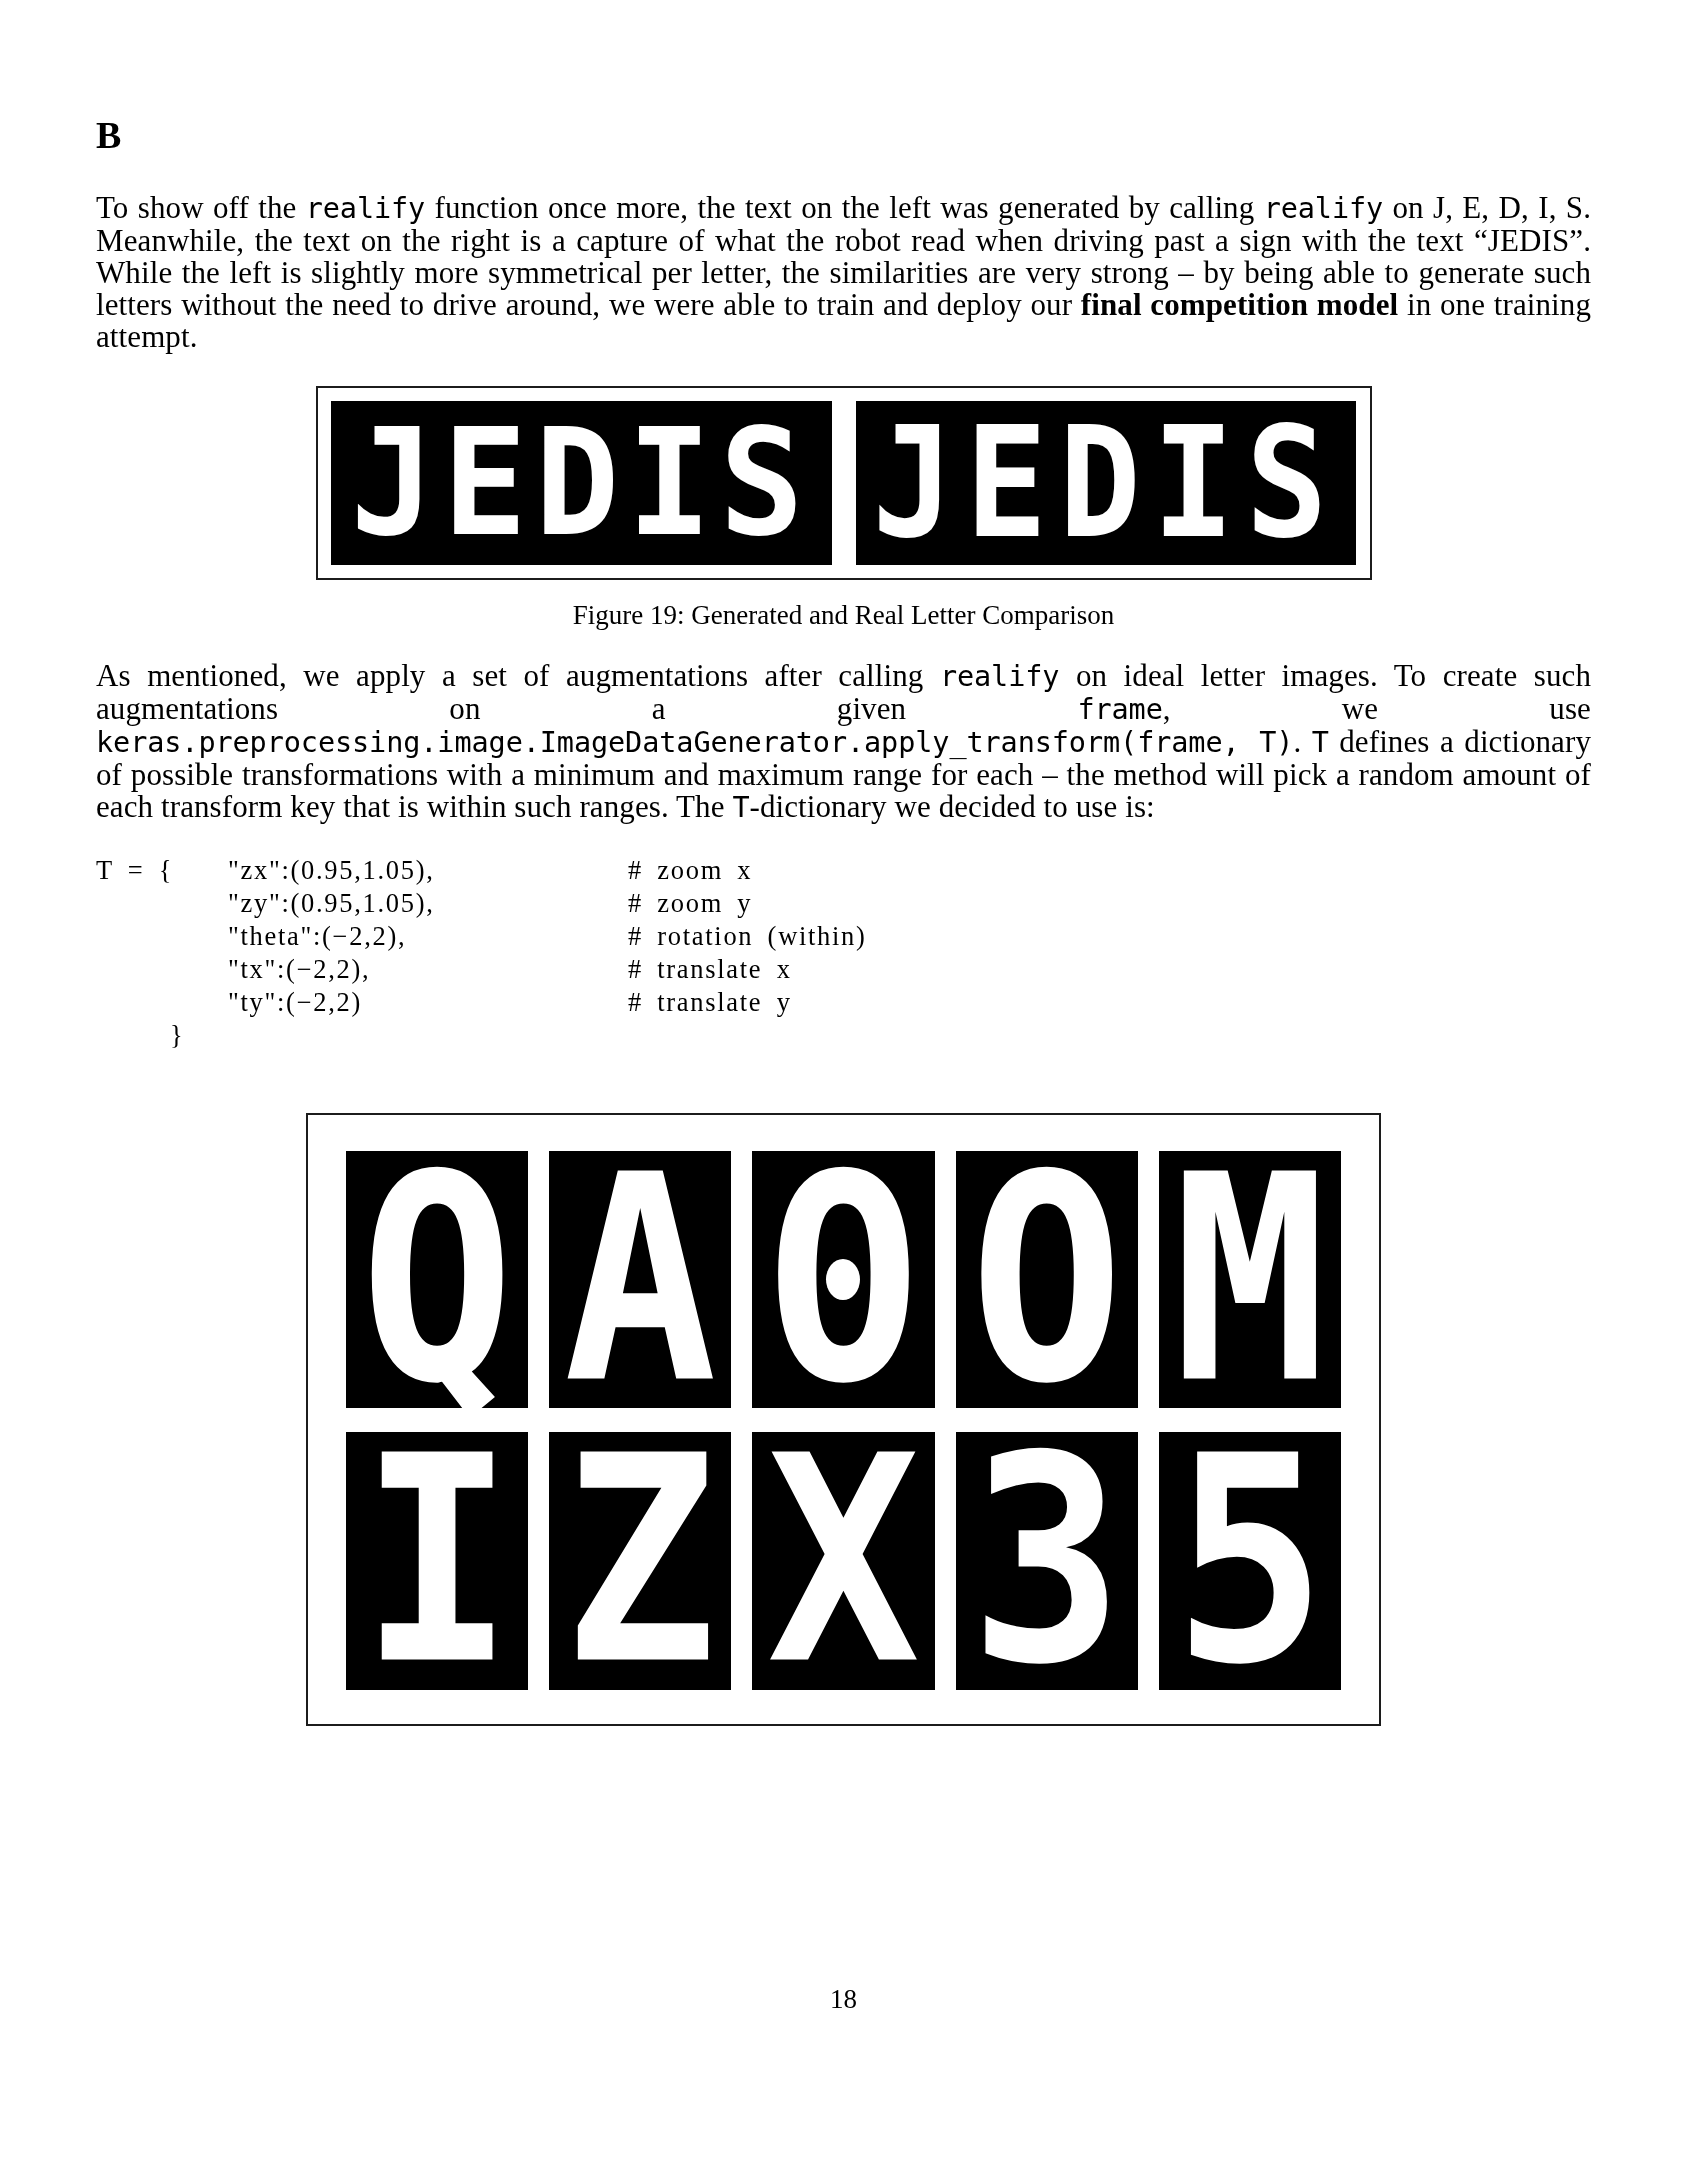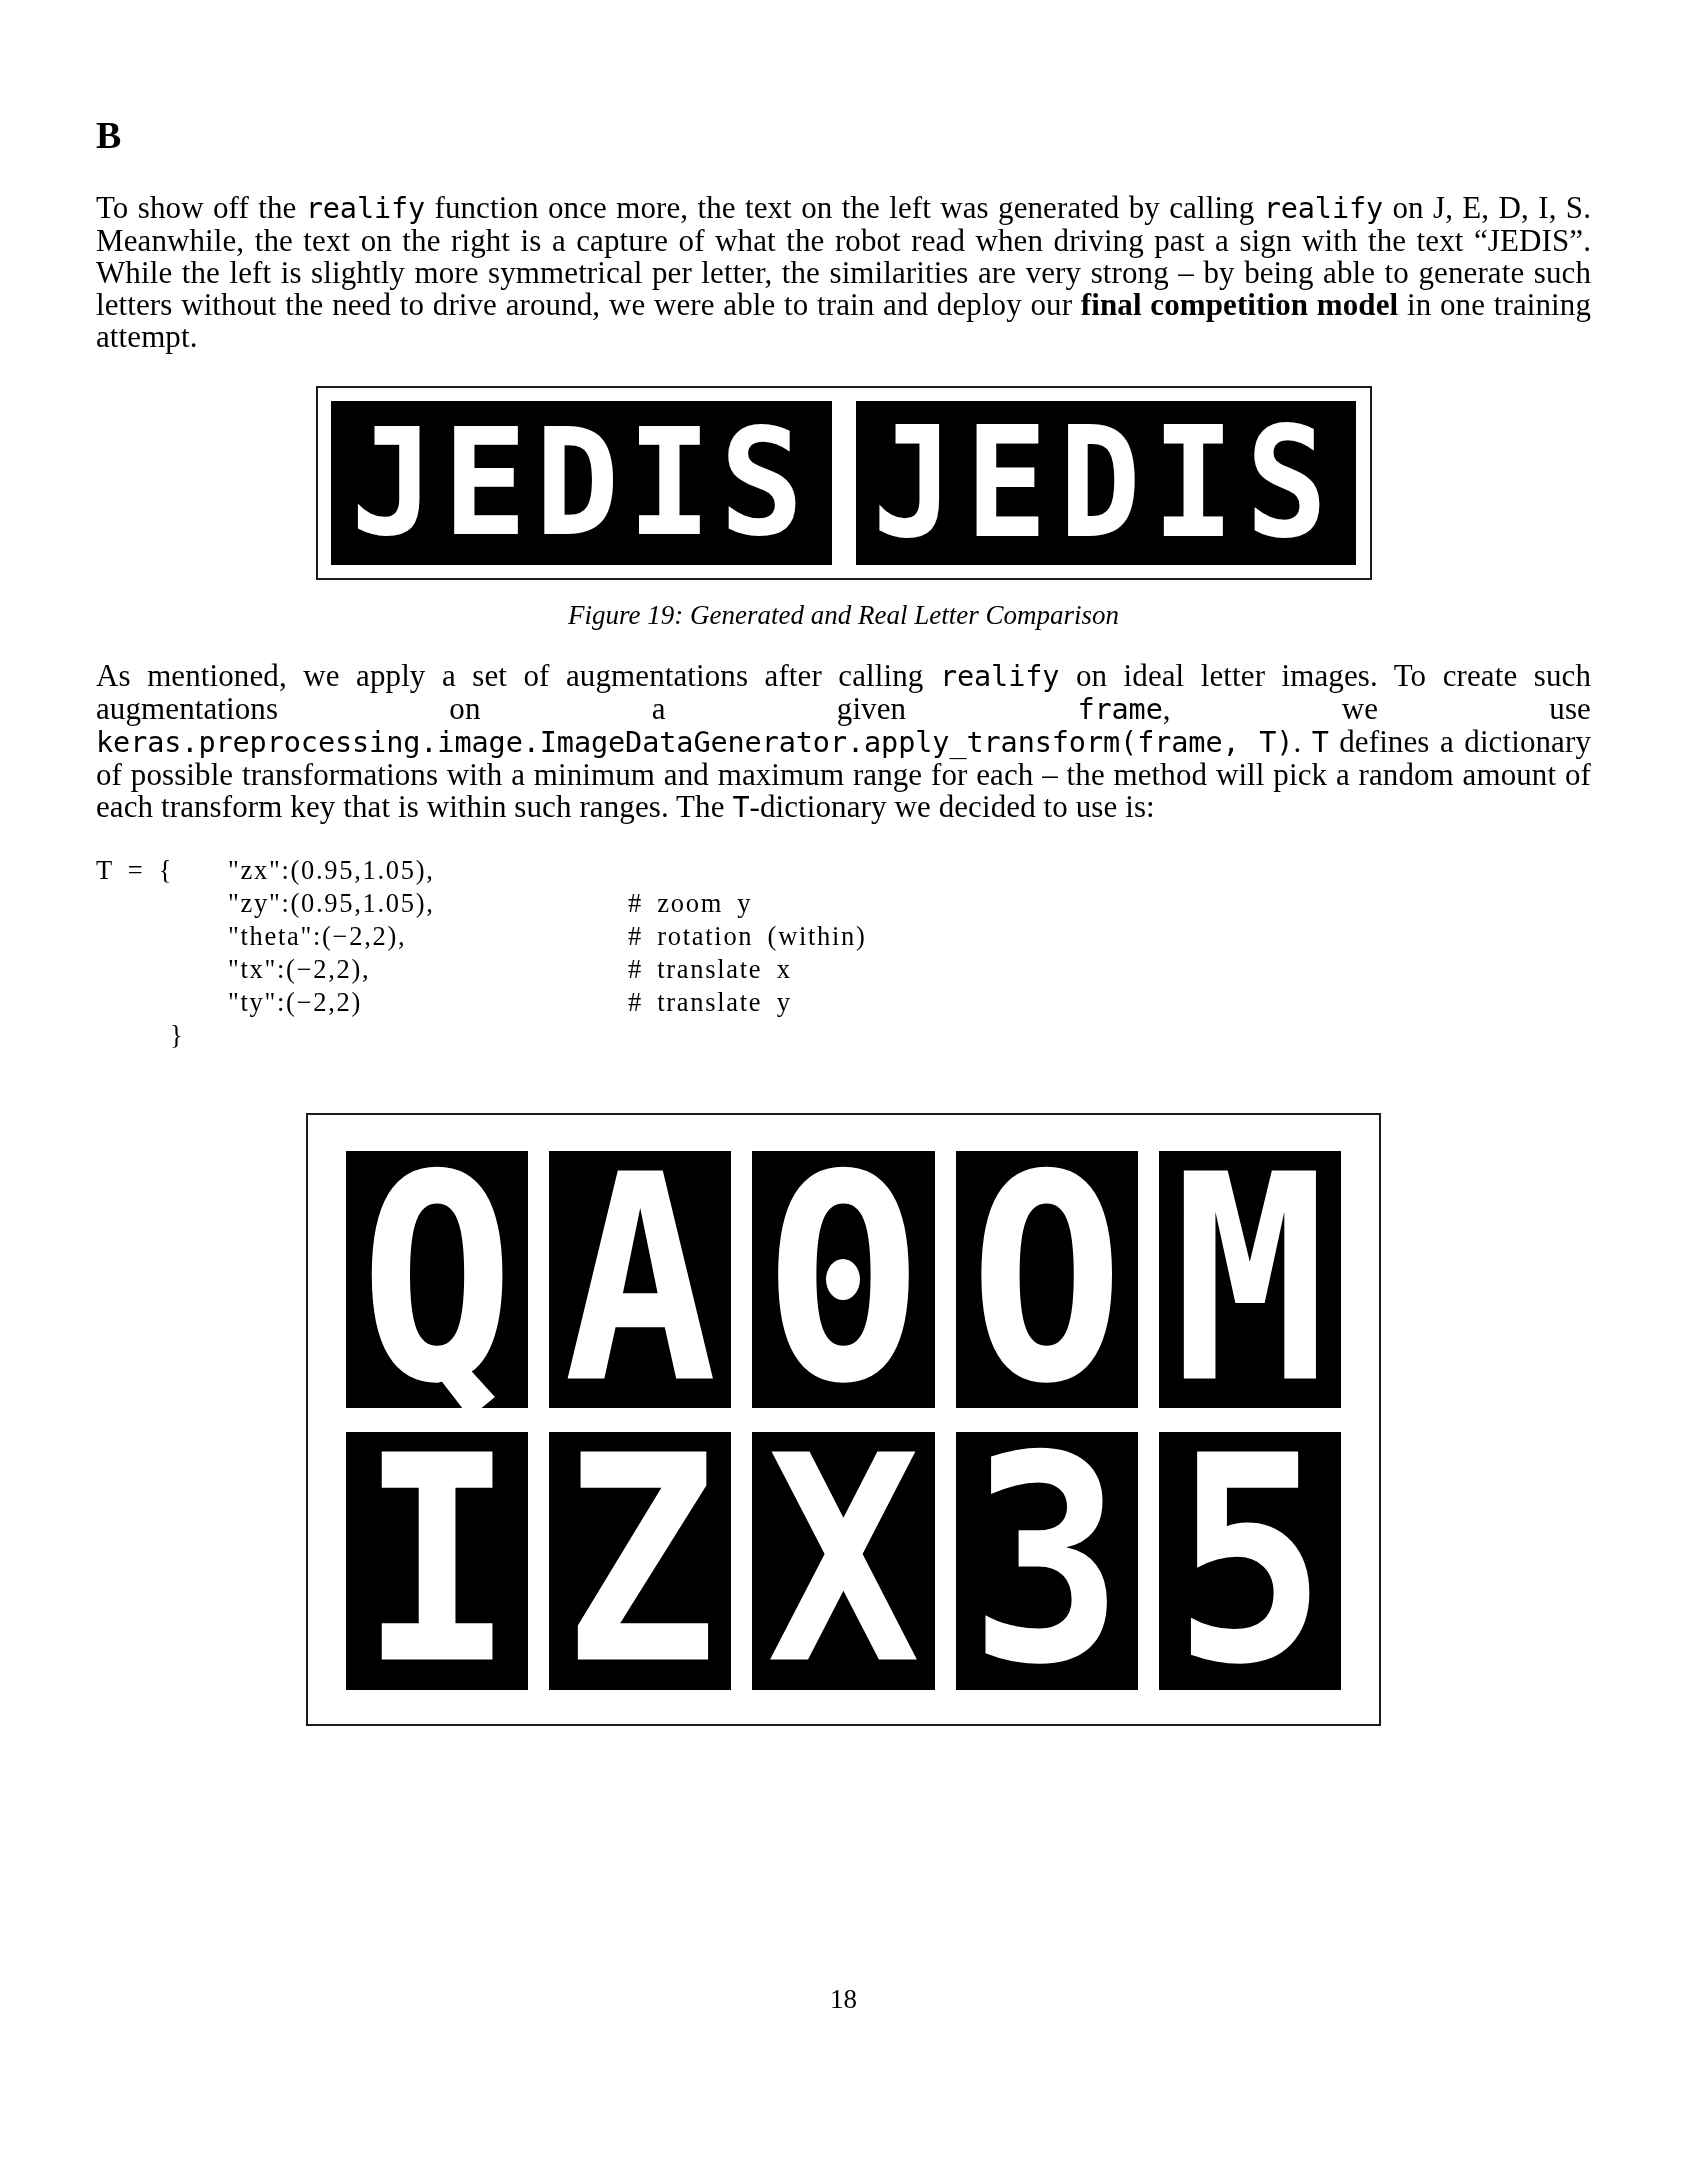--- a/index.html
+++ b/index.html
@@ -77,21 +77,20 @@
     line-height: 1;
     letter-spacing: 8px;
     transform: scaleY(1.06);
   }
   .jedis-panel.right .jedis-text { letter-spacing: 12px; transform: scaleY(1.1) scaleX(0.97); }
 
   .fig-caption {
     text-align: center;
     font-size: 27px;
     line-height: 30px;
-    font-style: italic;
   }
   .fig19-caption { margin-top: 20px; }
   .fig20-caption { margin-top: 28px; }
 
   
   .code-block {
     margin-top: 30px;
     font-size: 26.5px;
     line-height: 33px;
     letter-spacing: 1.7px;
@@ -179,20 +178,21 @@
       </div>
     </div>
     <div class="fig-caption fig19-caption">Figure 19: Generated and Real Letter Comparison</div>
 
     <div class="para para-2"><span>As mentioned, we apply a set of augmentations after calling </span><span class="seg-code">realify</span><span> on ideal letter images.  To create such augmentations on a given </span><span class="seg-code">frame</span><span>, we use </span><span class="seg-code">keras.preprocessing.image.ImageDataGenerator.apply_transform(frame, T)</span><span>. </span><span class="seg-code">T</span><span> defines a dictionary of possible transformations with a minimum and maximum range for each – the method will pick a random amount of each transform key that is within such ranges.  The </span><span class="seg-code">T</span><span>-dictionary we decided to use is:</span></div>
 
     <div class="code-block" id="code-block">
         <div class="code-row">
           <span class="c-head">T = {</span>
           <span class="c-body">"zx":(0.95,1.05),</span>
+          <span class="c-comment"># zoom x</span>
         </div>
         <div class="code-row">
           <span class="c-head"></span>
           <span class="c-body">"zy":(0.95,1.05),</span>
           <span class="c-comment"># zoom y</span>
         </div>
         <div class="code-row">
           <span class="c-head"></span>
           <span class="c-body">"theta":(−2,2),</span>
           <span class="c-comment"># rotation (within)</span>

